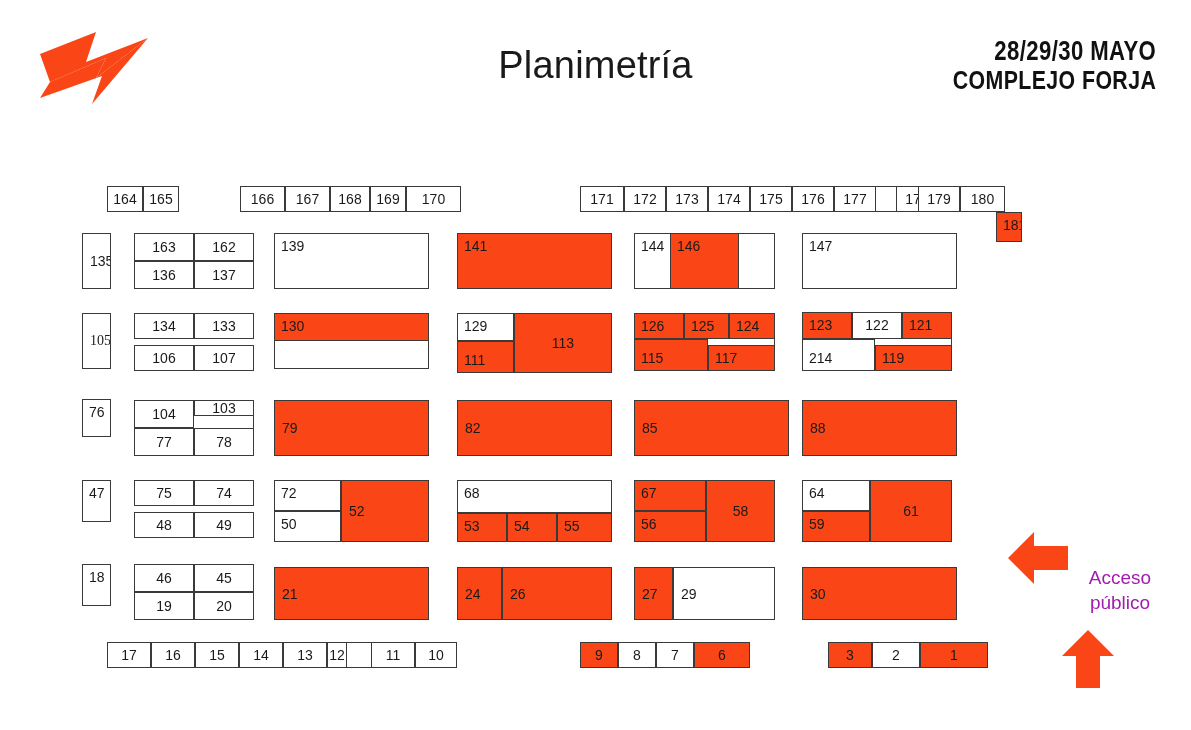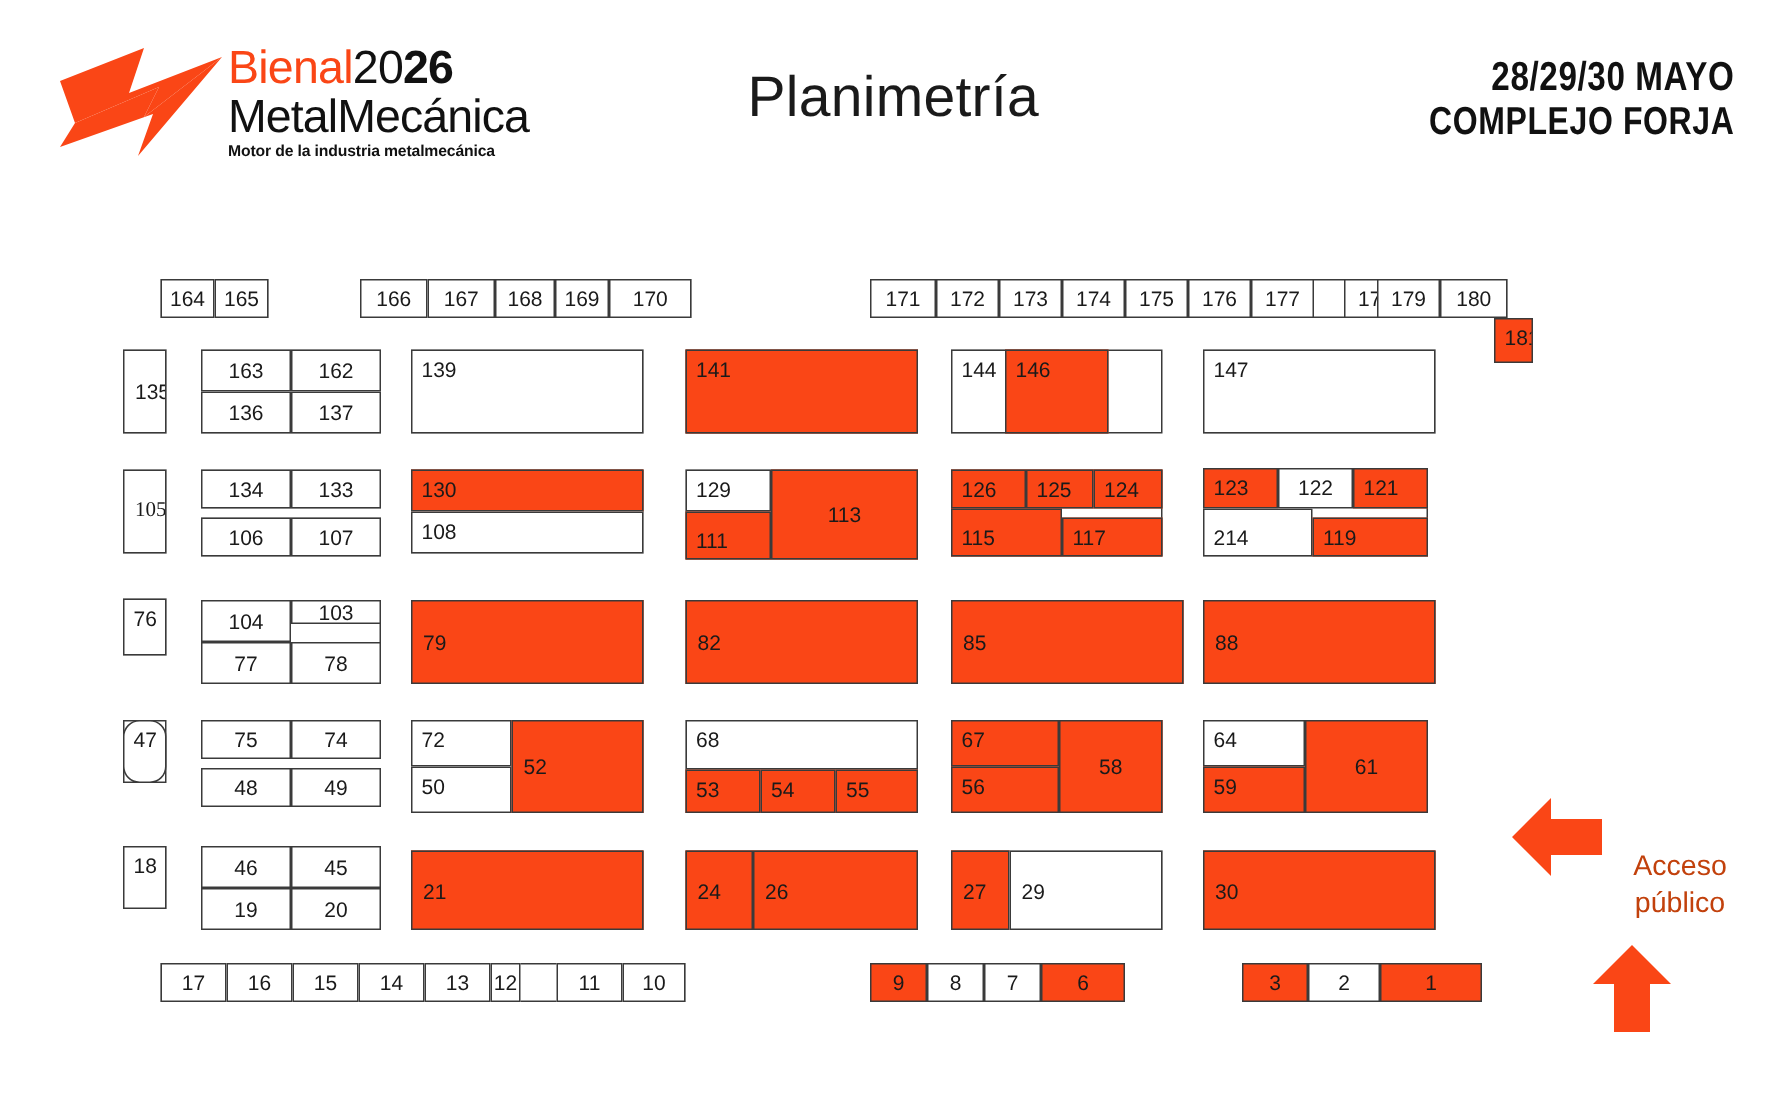--- a/index.html
+++ b/index.html
@@ -168,40 +168,35 @@
     height: 58px;
   }
   #access-label {
     position: absolute;
     left: 55px;
     top: 37px;
     width: 120px;
     font-size: 19px;
     line-height: 25px;
     font-weight: 300;
-    color: #c2410c;
+    color: #a21caf;
     text-align: center;
   }
 </style>
 </head>
 <body>
 
 <div id="page">
 
   <div id="header-logo">
     <div id="logo-mark">
       <svg viewBox="0 0 108 72" width="108" height="72" aria-hidden="true">
         <polygon points="0,22 56,0 46,30 108,6 56,46 66,26 10,50" fill="#fa4616"></polygon>
         <polygon points="10,50 66,26 56,46 108,6 52,72 62,44 0,66" fill="#fa4616"></polygon>
       </svg>
-    </div>
-    <div id="logo-text">
-      <div class="logo-line1"><span class="logo-bienal">Bienal</span><span class="logo-20">20</span><span class="logo-26">26</span></div>
-      <div class="logo-line2">MetalMecánica</div>
-      <div class="logo-tag">Motor de la industria metalmecánica</div>
     </div>
   </div>
 
   <div id="page-title">Planimetría</div>
 
   <div id="header-event">
     <div class="event-dates">28/29/30 MAYO</div>
     <div class="event-venue">COMPLEJO FORJA</div>
   </div>
 
@@ -340,23 +335,20 @@
       </div>
       <div class="booth strip" style="left: 134px; top: 345px; width: 60px; height: 26px;">
         <span class="lab">106</span>
       </div>
       <div class="booth strip" style="left: 194px; top: 345px; width: 60px; height: 26px;">
         <span class="lab">107</span>
       </div>
       <div class="booth tl orange" style="left: 274px; top: 313px; width: 155px; height: 28px;">
         <span class="lab">130</span>
       </div>
-      <div class="booth tl" style="left: 274px; top: 341px; width: 155px; height: 28px;">
-        <span class="lab">108</span>
-      </div>
       <div class="booth tl" style="left: 457px; top: 313px; width: 57px; height: 28px;">
         <span class="lab">129</span>
       </div>
       <div class="booth bl orange" style="left: 457px; top: 341px; width: 57px; height: 32px;">
         <span class="lab">111</span>
       </div>
       <div class="booth cc orange" style="left: 514px; top: 313px; width: 98px; height: 60px;">
         <span class="lab">113</span>
       </div>
       <div class="booth tl orange" style="left: 634px; top: 313px; width: 50px; height: 26px;">
@@ -409,21 +401,21 @@
       </div>
       <div class="booth ml orange" style="left: 457px; top: 400px; width: 155px; height: 56px;">
         <span class="lab">82</span>
       </div>
       <div class="booth ml orange" style="left: 634px; top: 400px; width: 155px; height: 56px;">
         <span class="lab">85</span>
       </div>
       <div class="booth ml orange" style="left: 802px; top: 400px; width: 155px; height: 56px;">
         <span class="lab">88</span>
       </div>
-      <div class="booth tl" style="left: 82px; top: 480px; width: 29px; height: 42px; border-radius: 11px;">
+      <div class="booth tl" style="left: 82px; top: 480px; width: 29px; height: 42px;">
         <span class="lab">47</span>
       </div>
       <div class="booth strip" style="left: 134px; top: 480px; width: 60px; height: 26px;">
         <span class="lab">75</span>
       </div>
       <div class="booth strip" style="left: 194px; top: 480px; width: 60px; height: 26px;">
         <span class="lab">74</span>
       </div>
       <div class="booth strip" style="left: 134px; top: 512px; width: 60px; height: 26px;">
         <span class="lab">48</span>

